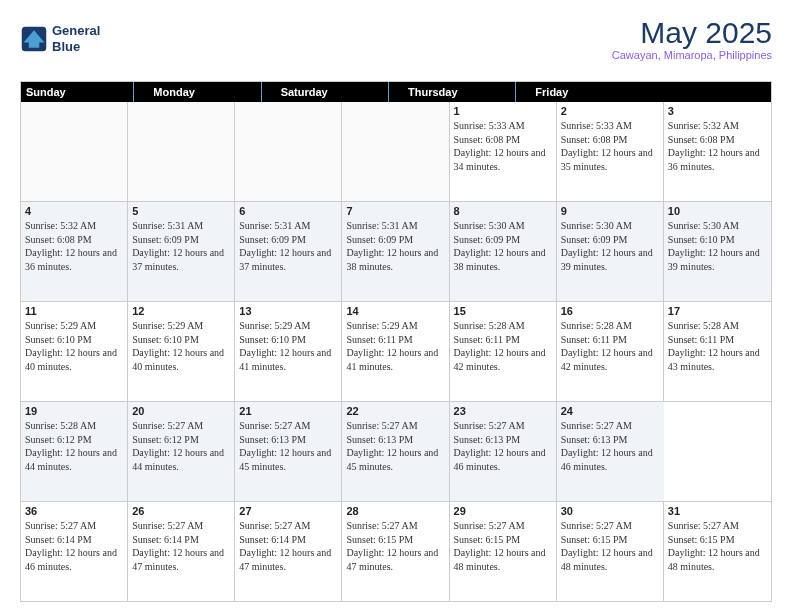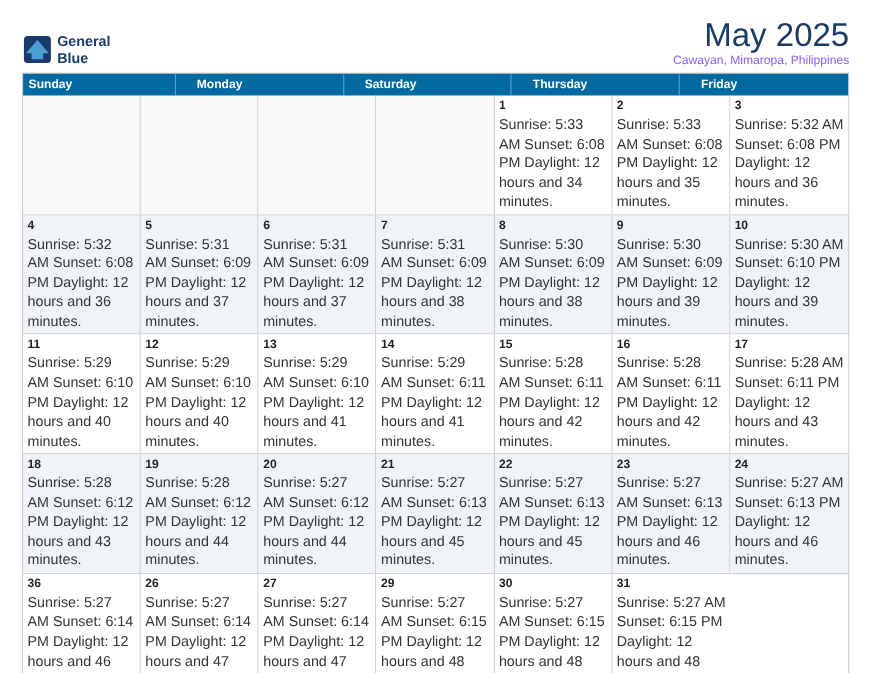--- a/index.html
+++ b/index.html
@@ -13,22 +13,22 @@
     .page {
       width: 792px;
       height: 612px;
       padding: 16px 20px 10px 20px;
       display: flex;
       flex-direction: column;
     }
     .header {
       display: flex;
       justify-content: space-between;
-      align-items: flex-end;
-      margin-bottom: 5px;
+      align-items: center;
+      margin-bottom: 20px;
     }
     .logo {
       display: flex;
       align-items: center;
       gap: 4px;
     }
     .logo-text {
       font-size: 13px;
       font-weight: bold;
       color: #1a3a6b;
@@ -52,22 +52,22 @@
       color: #8b5cf6;
     }
     .calendar {
       flex: 1;
       display: flex;
       flex-direction: column;
       border: 1px solid #ccc;
     }
     .day-headers {
       display: grid;
-      grid-template-columns: repeat(5, 1fr);
-      background: #0369a1;
+      grid-template-columns: repeat(6, 1fr);
+      background: #000000;
       gap: 14px;
     }
     .day-header {
       color: #fff;
       font-size: 11px;
       font-weight: bold;
       padding: 4px 5px;
       text-align: left;
       border-right: 1px solid #5a9fd4;
     }
@@ -97,23 +97,24 @@
     .day-cell:last-child { border-right: none; }
     .day-cell.empty { background: #f9f9f9; }
     .day-cell.shaded { background: #f0f4f8; }
     .day-num {
       font-size: 11px;
       font-weight: bold;
       color: #222;
       margin-bottom: 2px;
     }
     .day-info {
-      font-size: 13px;
+      font-size: 10px;
       color: #333;
       line-height: 1.35;
+      font-family: Liberation Serif, serif;
     }
   </style>
 </head>
 <body>
 
 <div class="page">
   <div class="header">
     <div class="logo">
       <svg class="logo-icon" viewBox="0 0 32 32">
         <rect x="2" y="2" width="28" height="28" rx="4" fill="#1a3a6b"></rect>
@@ -264,27 +265,20 @@
           <div class="day-cell">
             <div class="day-num">17</div>
             <div class="day-info">Sunrise: 5:28 AM
 Sunset: 6:11 PM
 Daylight: 12 hours
 and 43 minutes.</div>
           </div>
         </div>
         <div class="week-row">
           <div class="day-cell shaded">
-            <div class="day-num">18</div>
-            <div class="day-info">Sunrise: 5:28 AM
-Sunset: 6:12 PM
-Daylight: 12 hours
-and 43 minutes.</div>
-          </div>
-          <div class="day-cell shaded">
             <div class="day-num">19</div>
             <div class="day-info">Sunrise: 5:28 AM
 Sunset: 6:12 PM
 Daylight: 12 hours
 and 44 minutes.</div>
           </div>
           <div class="day-cell shaded">
             <div class="day-num">20</div>
             <div class="day-info">Sunrise: 5:27 AM
 Sunset: 6:12 PM
@@ -332,20 +326,27 @@
             <div class="day-num">26</div>
             <div class="day-info">Sunrise: 5:27 AM
 Sunset: 6:14 PM
 Daylight: 12 hours
 and 47 minutes.</div>
           </div>
           <div class="day-cell">
             <div class="day-num">27</div>
             <div class="day-info">Sunrise: 5:27 AM
 Sunset: 6:14 PM
+Daylight: 12 hours
+and 47 minutes.</div>
+          </div>
+          <div class="day-cell">
+            <div class="day-num">28</div>
+            <div class="day-info">Sunrise: 5:27 AM
+Sunset: 6:15 PM
 Daylight: 12 hours
 and 47 minutes.</div>
           </div>
           <div class="day-cell">
             <div class="day-num">29</div>
             <div class="day-info">Sunrise: 5:27 AM
 Sunset: 6:15 PM
 Daylight: 12 hours
 and 48 minutes.</div>
           </div>

